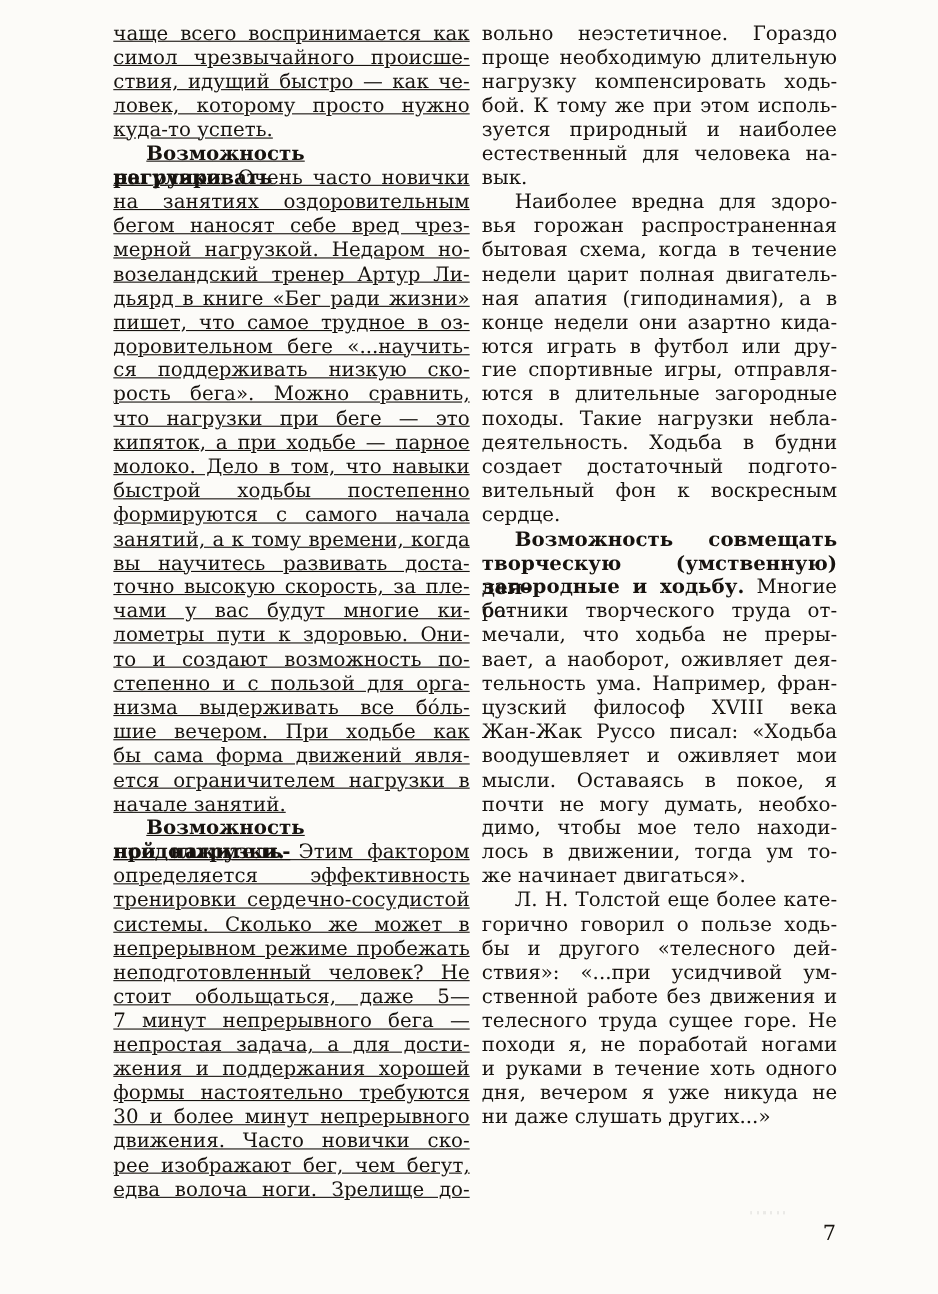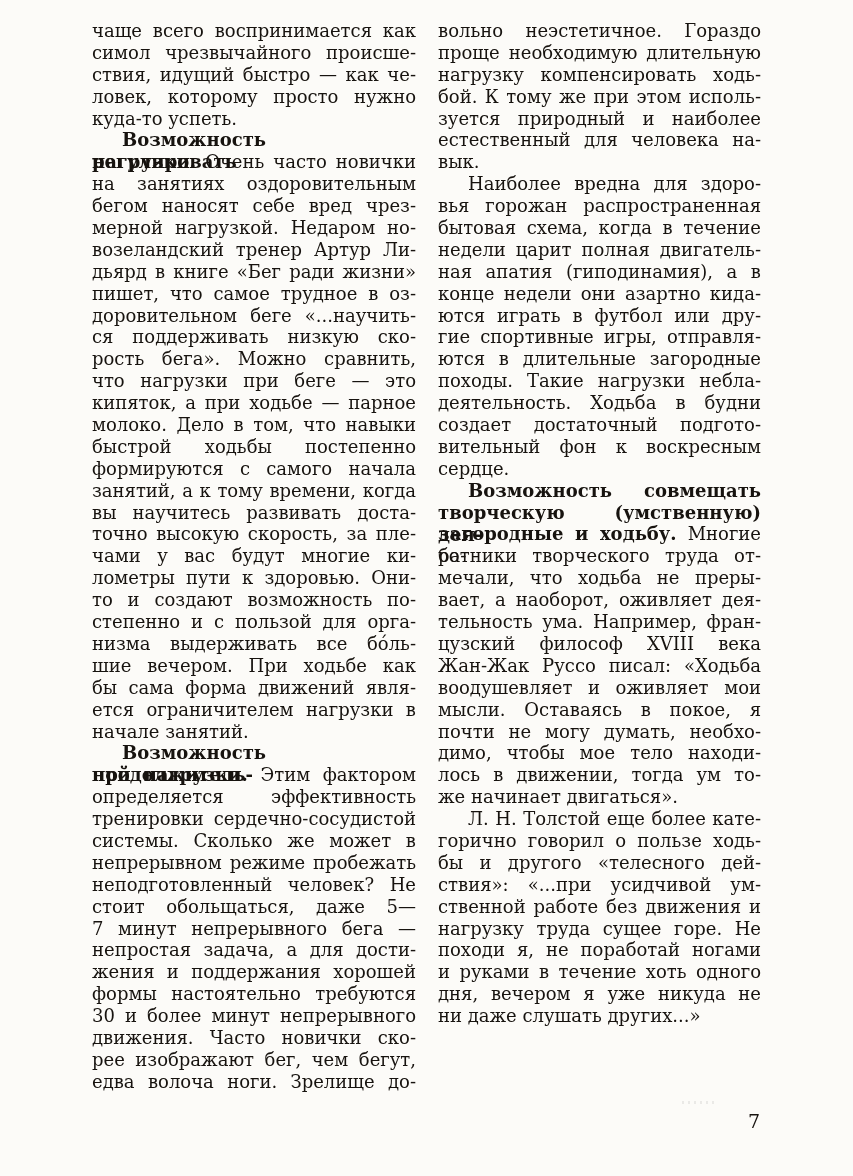--- a/index.html
+++ b/index.html
@@ -16,21 +16,21 @@
     background: var(--paper, #fcfbf8);
     color: var(--ink, #17130f);
     font-family: "DejaVu Serif", "Liberation Serif", serif;
     overflow: hidden;
   }
   .column {
     position: absolute;
     top: 20px;
     font-size: 18px;
   }
-  .col-left  { left: 92px;  width: 324px; }
+  .col-left  { left: 103px;  width: 324px; text-decoration: underline; }
   .col-right { left: 438px; width: 323px; }
   .line {
     height: 21.9px;
     line-height: 21.9px;
     text-align: justify;
     text-align-last: justify;
     white-space: normal;
   }
   .line.end    { text-align-last: left; }
   .line.indent { text-indent: 30px; }
@@ -143,21 +143,21 @@
       <div class="line"><span>мысли. Оставаясь в покое, я</span></div>
       <div class="line"><span>почти не могу думать, необхо-</span></div>
       <div class="line"><span>димо, чтобы мое тело находи-</span></div>
       <div class="line"><span>лось в движении, тогда ум то-</span></div>
       <div class="line end"><span>же начинает двигаться».</span></div>
       <div class="line indent"><span>Л. Н. Толстой еще более кате-</span></div>
       <div class="line"><span>горично говорил о пользе ходь-</span></div>
       <div class="line"><span>бы и другого «телесного дей-</span></div>
       <div class="line"><span>ствия»: «...при усидчивой ум-</span></div>
       <div class="line"><span>ственной работе без движения и</span></div>
-      <div class="line"><span>нагрузку труда сущее горе. Не</span></div>
+      <div class="line"><span>телесного труда сущее горе. Не</span></div>
       <div class="line"><span>походи я, не поработай ногами</span></div>
       <div class="line"><span>и руками в течение хоть одного</span></div>
       <div class="line"><span>дня, вечером я уже никуда не</span></div>
       <div class="line end"><span>ни даже слушать других...»</span></div>
     </div>
   <div class="speckle"></div>
   <div class="page-num">7</div>
 </div>
 
 </body></html>

